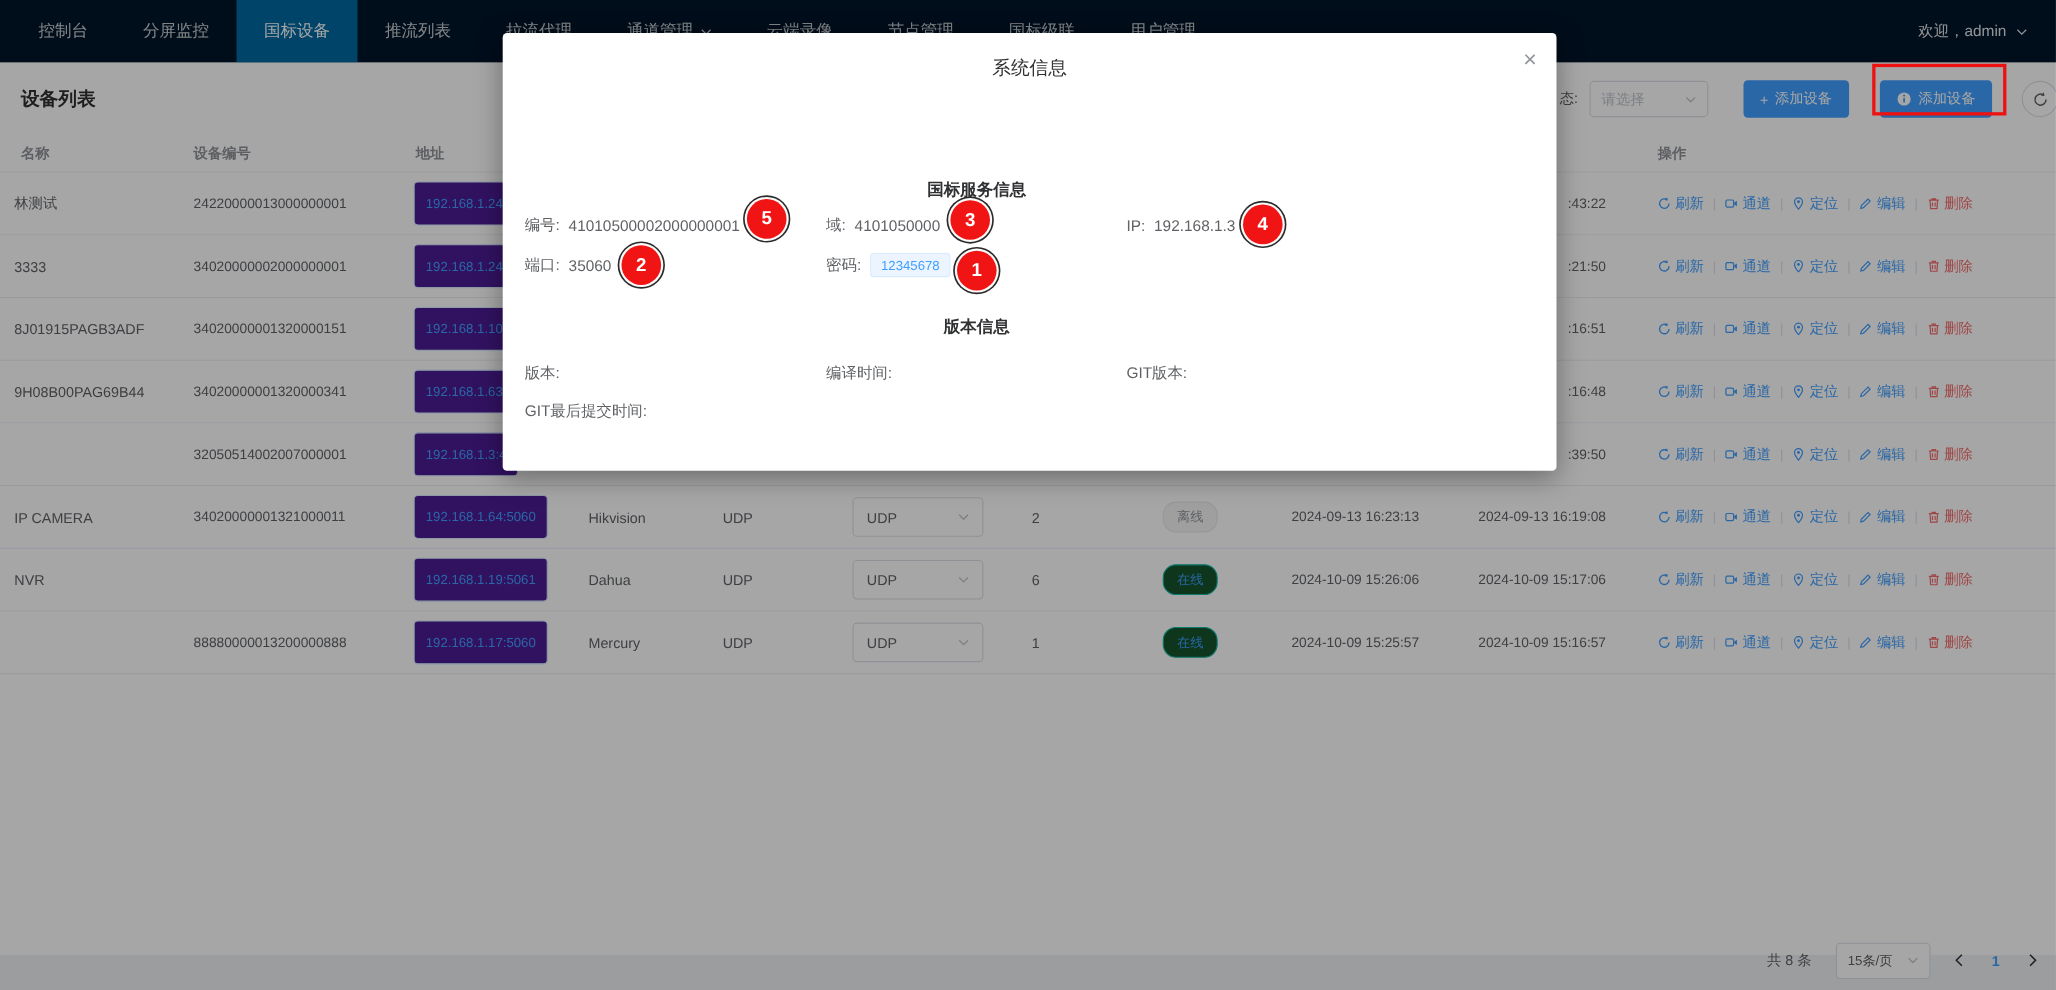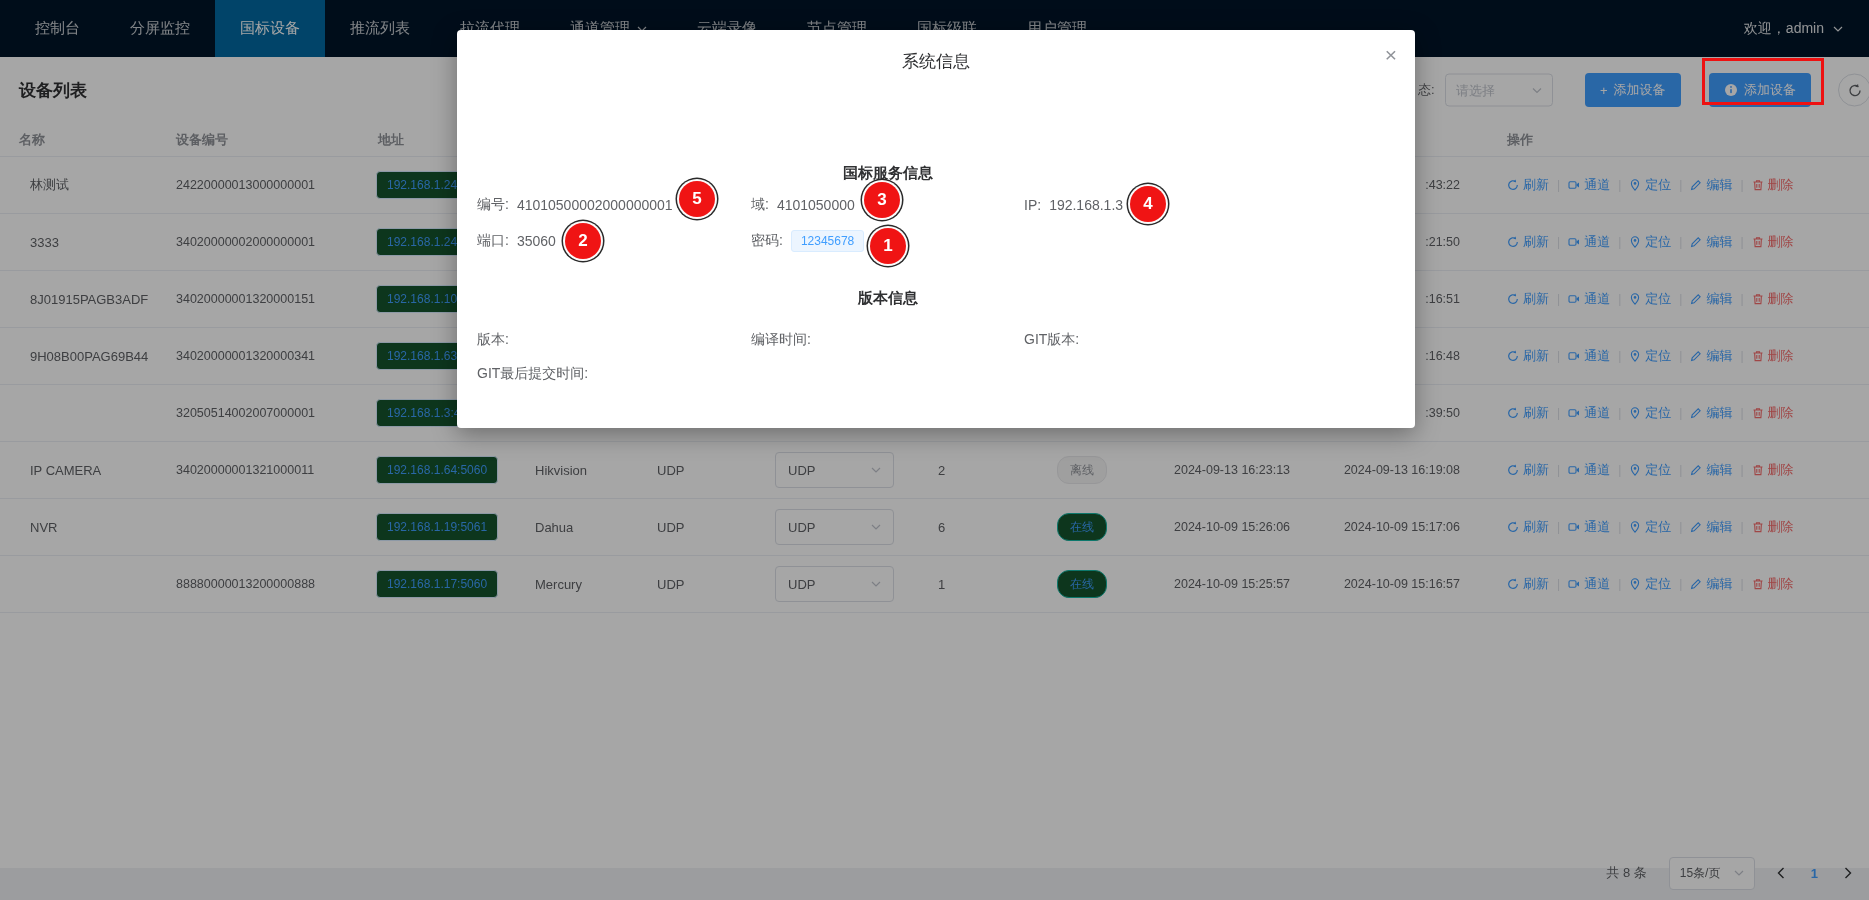--- a/index.html
+++ b/index.html
@@ -26,33 +26,33 @@
   .btn-add { left:1585px; }
   .btn-platform { left:1709px; }
   .btn-refresh { left:1838px; width:33px; height:33px; border-radius:50%; border:1px solid #dcdfe6; background:#fff; color:#606266; display:flex; align-items:center; justify-content:center; cursor:pointer; }
 
   
   .table { position:absolute; top:123px; left:0; right:0; z-index:2; }
   .thead { position:relative; height:34px; background:#fff; border-bottom:1px solid #ebeef5; }
   .th { position:absolute; top:0; height:34px; line-height:34px; font-size:13px; font-weight:bold; color:#909399; white-space:nowrap; }
   .trow { position:relative; height:57px; background:#fff; border-bottom:1px solid #ebeef5; }
   .cell { position:absolute; top:0; height:100%; display:flex; align-items:center; font-size:13px; color:#606266; white-space:nowrap; }
-  .c-name   { left:30px;text-align:center; }
+  .c-name   { left:13px;text-align:center; }
   .c-id     { left:176px; font-size:12.5px; }
   .c-addr   { left:376px; }
   .c-mfr    { left:535px; }
   .c-proto  { left:657px; }
   .c-sel    { left:775px; }
   .c-ch     { left:938px; }
   .c-status { left:1057px; }
   .c-reg    { left:1174px; font-size:12.5px; }
   .c-hb     { left:1342px; width:118px; justify-content:flex-end; font-size:12.5px; }
   .c-ops    { left:1507px; }
   .th-name{ left:19px; } .th-id{ left:176px; } .th-addr{ left:378px; } .th-ops{ left:1507px; }
-  .addr-tag { background:#14532d; border:1px solid #d9ecff; color:#409eff; font-size:12px; height:28px; display:flex; align-items:center; padding:0 10px; border-radius:4px; }
+  .addr-tag { background:#4c1d95; border:1px solid #d9ecff; color:#409eff; font-size:12px; height:40px; display:flex; align-items:center; padding:0 10px; border-radius:4px; }
   .row-select { width:119px; height:36px; border:1px solid #dcdfe6; border-radius:4px; background:#fff; display:flex; align-items:center; justify-content:space-between; padding:0 12px; font-size:13px; color:#606266; cursor:pointer; }
   .row-select .chev { color:#c0c4cc; }
   .tag-status { height:28px; padding:0 12px; border-radius:12px; font-size:12px; display:flex; align-items:center; }
   .tag-status.online  { color:#409eff; background:#14532d; border:1px solid #14b8a6; }
   .tag-status.offline { color:#909399; background:#f4f4f5; border:1px solid #e9e9eb; }
   .op-link { display:inline-flex; align-items:center; gap:4px; color:#409eff; font-size:13px; cursor:pointer; }
   .op-link.danger { color:#f56c6c; }
   .op-sep { color:#dcdfe6; margin:0 8px; font-size:12px; }
 
   

